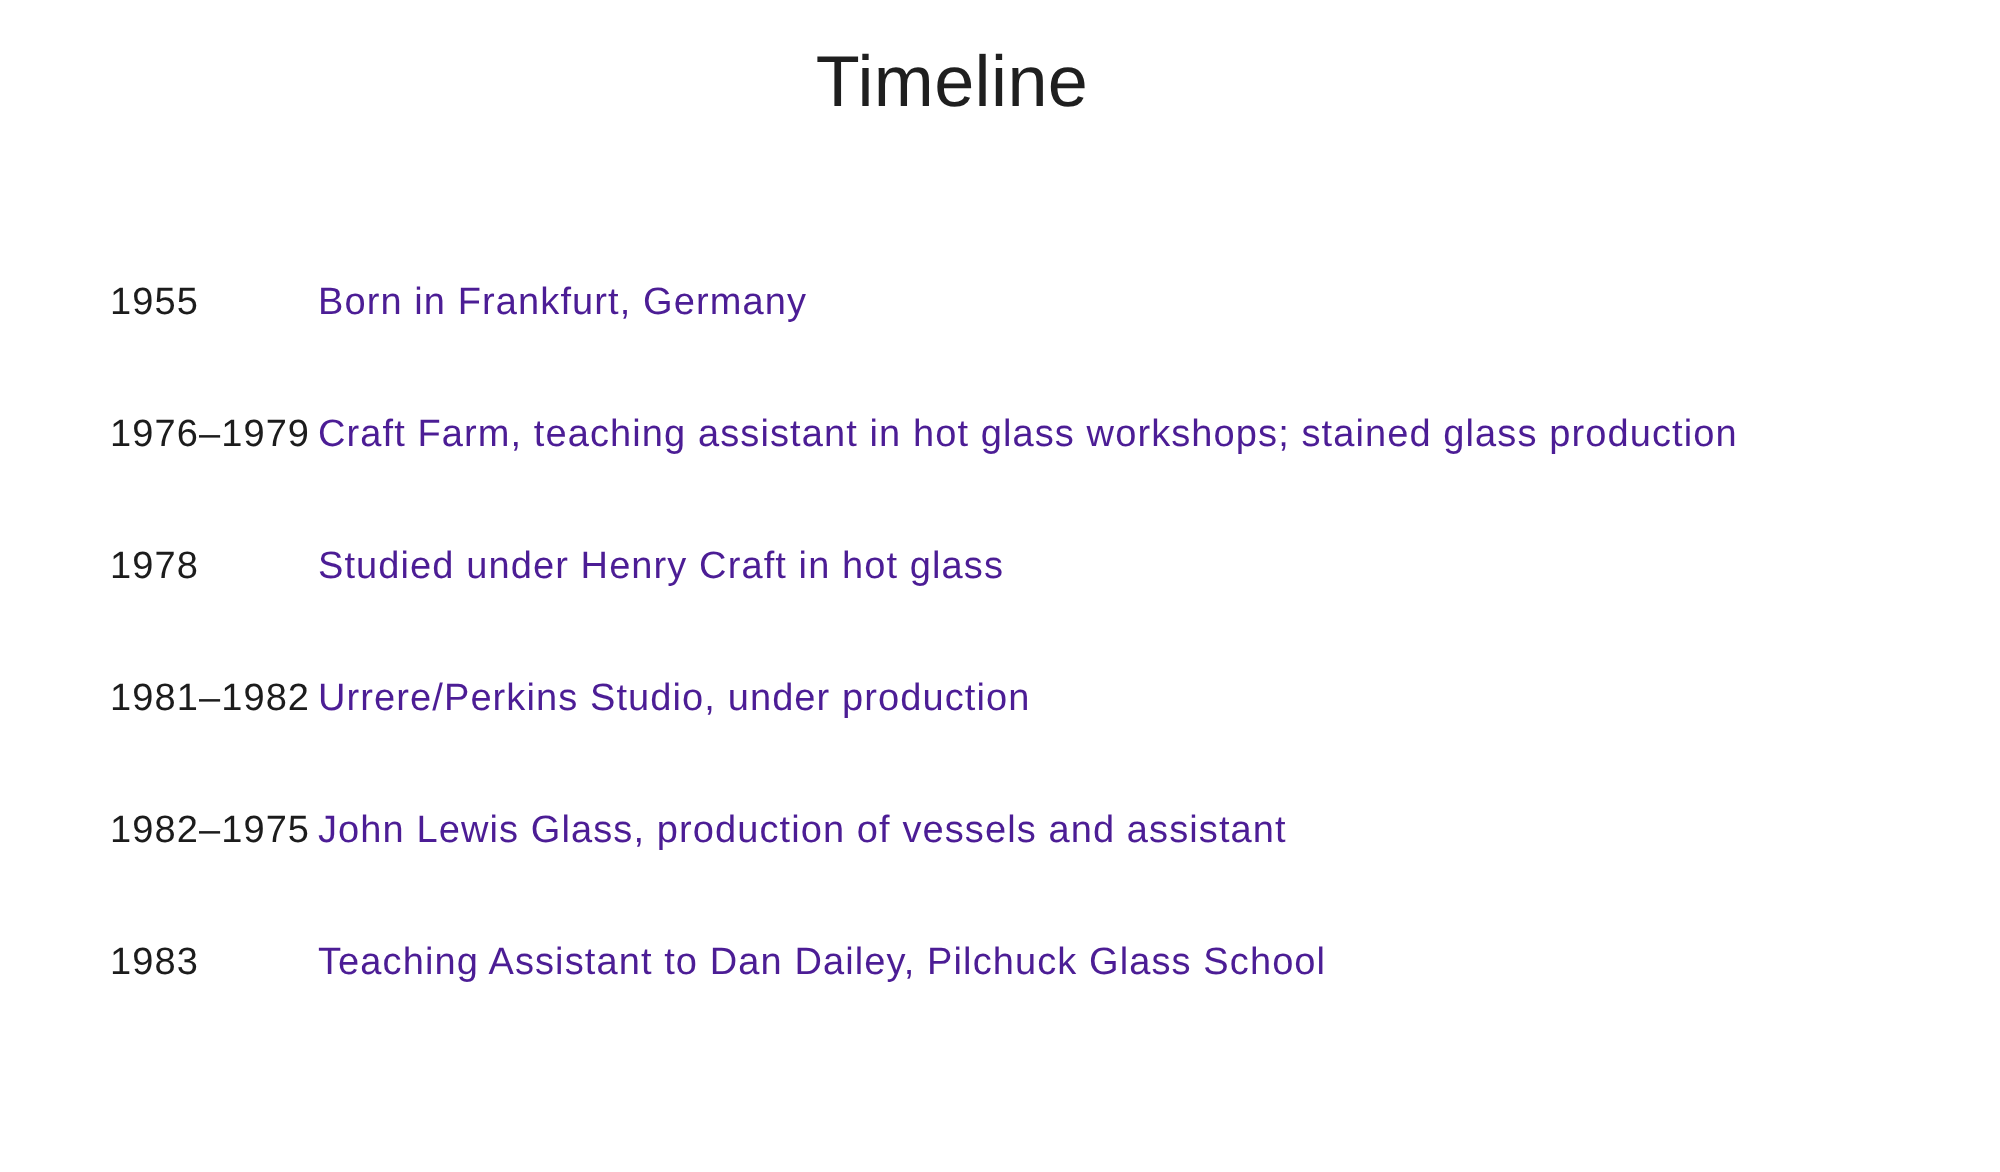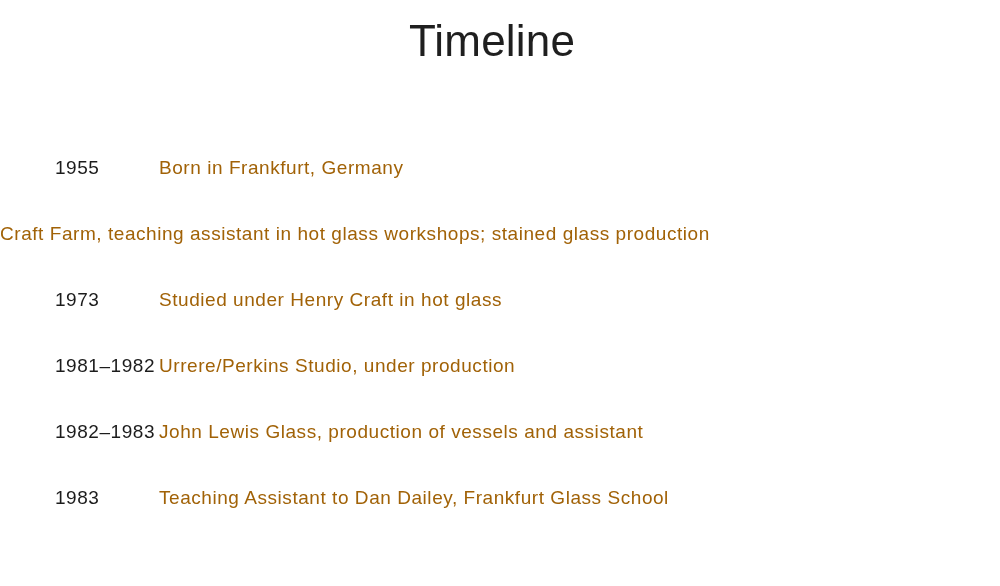--- a/index.html
+++ b/index.html
@@ -22,35 +22,35 @@
     height: 586px;
     background: #ffffff;
     box-sizing: border-box;
     overflow: hidden;
   }
 
   
   .doc-title {
     position: absolute;
     top: 17px;
-    left: 16px;
+    left: 0;
     width: 952px;
     text-align: center;
-    font-size: 44px;
+    font-size: 36px;
     font-weight: 400;
     letter-spacing: 0.2px;
     color: #1f1f1f;
     line-height: 48px;
     white-space: nowrap;
   }
 
   
   .timeline {
     position: absolute;
-    top: 152px;
+    top: 136px;
     left: 0;
     width: 1000px;
   }
 
   .timeline-row {
     display: flex;
     align-items: flex-start;
     margin-bottom: 35px;
   }
 
@@ -68,55 +68,56 @@
   }
 
   .row-desc {
     flex: 1 1 auto;
     padding-right: 20px;
     box-sizing: border-box;
     font-size: 19px;
     font-weight: 400;
     line-height: 31px;
     letter-spacing: 0.55px;
-    color: #a16207;
+    color: #4c1d95;
   }
 </style>
 </head>
 <body>
 
 <div class="page">
 
   <div class="doc-title">Timeline</div>
 
   <div class="timeline">
 
     <div class="timeline-row">
       <div class="row-date">1955</div>
       <div class="row-desc">Born in Frankfurt, Germany</div>
     </div>
 
     <div class="timeline-row">
+      <div class="row-date">1976–1979</div>
       <div class="row-desc">Craft Farm, teaching assistant in hot glass workshops; stained glass production</div>
     </div>
 
     <div class="timeline-row">
-      <div class="row-date">1973</div>
+      <div class="row-date">1978</div>
       <div class="row-desc">Studied under Henry Craft in hot glass</div>
     </div>
 
     <div class="timeline-row">
       <div class="row-date">1981–1982</div>
       <div class="row-desc">Urrere/Perkins Studio, under production</div>
     </div>
 
     <div class="timeline-row">
-      <div class="row-date">1982–1983</div>
+      <div class="row-date">1982–1975</div>
       <div class="row-desc">John Lewis Glass, production of vessels and assistant</div>
     </div>
 
     <div class="timeline-row">
       <div class="row-date">1983</div>
-      <div class="row-desc">Teaching Assistant to Dan Dailey, Frankfurt Glass School</div>
+      <div class="row-desc">Teaching Assistant to Dan Dailey, Pilchuck Glass School</div>
     </div>
 
   </div>
 </div>
 
 </body></html>

